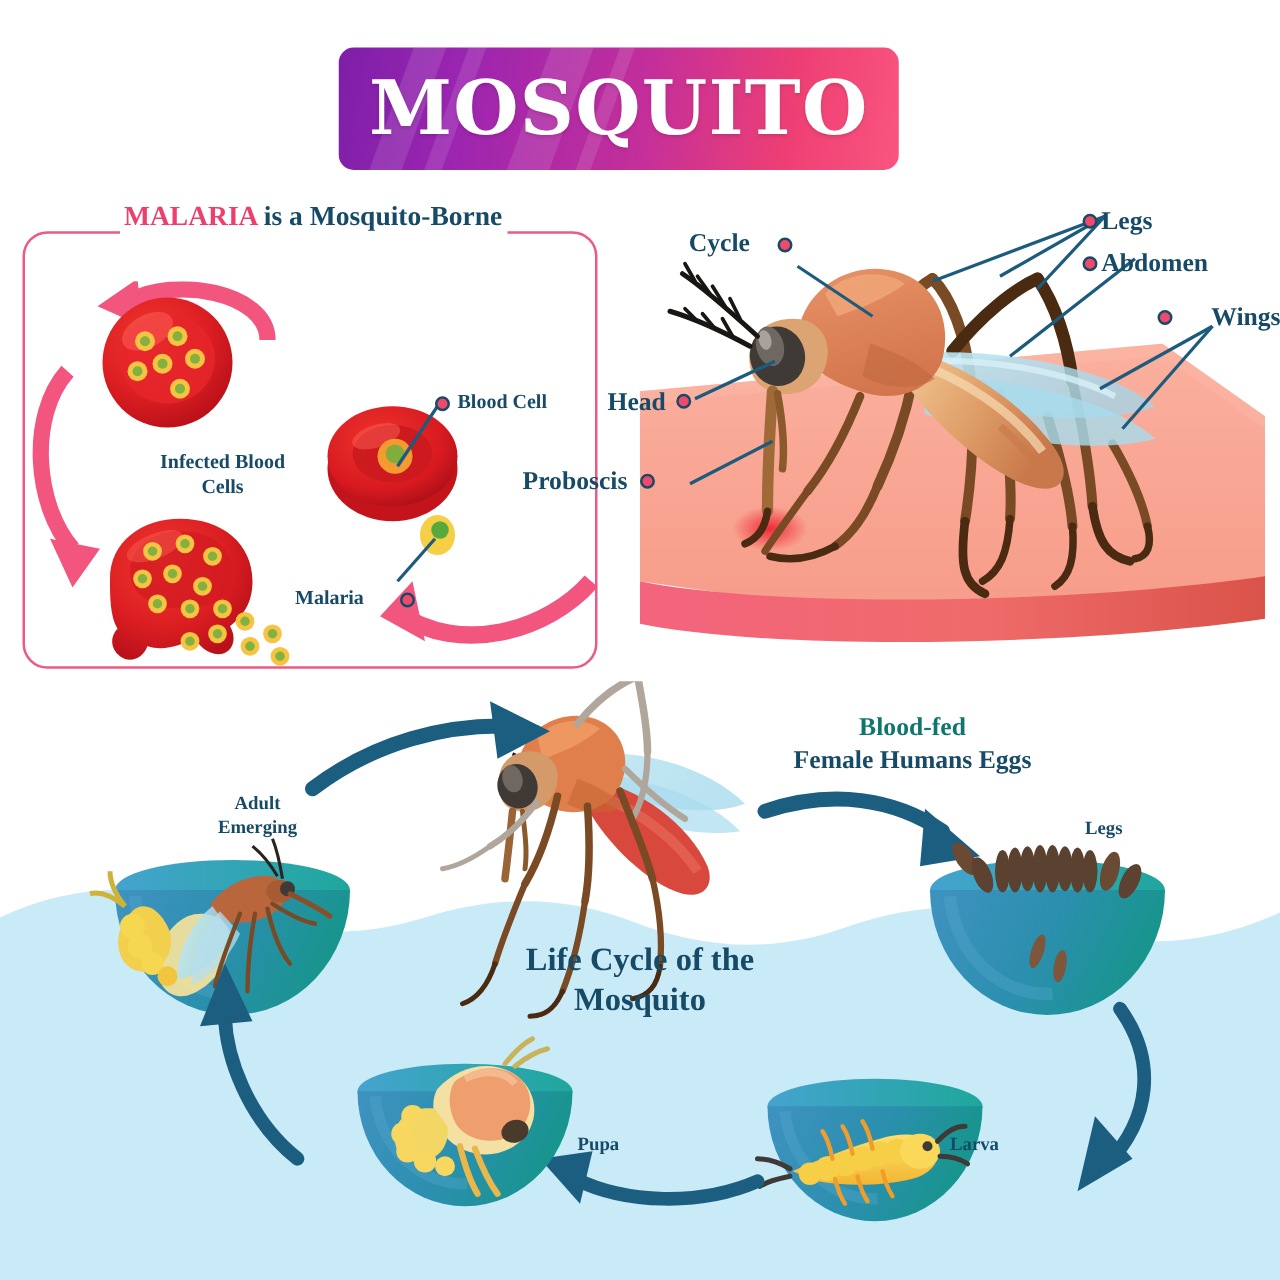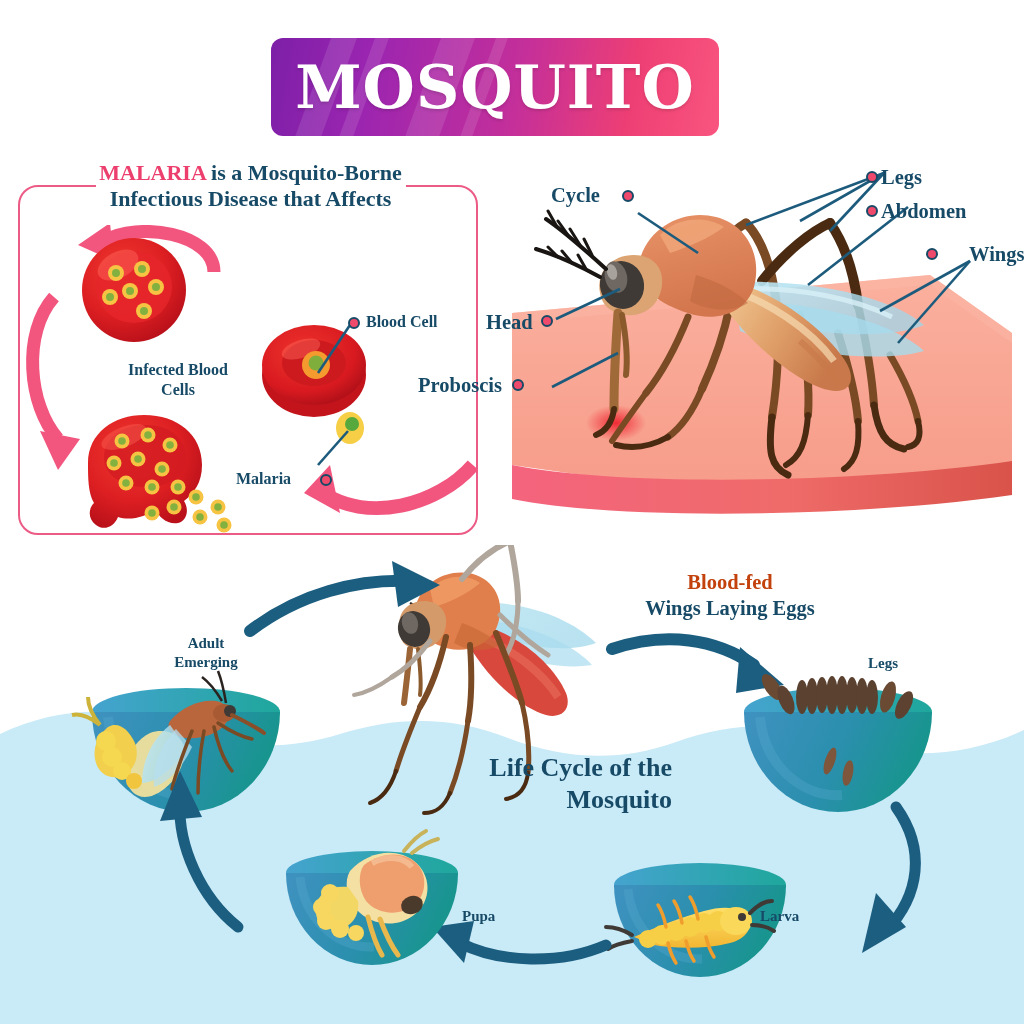--- a/index.html
+++ b/index.html
@@ -30,46 +30,46 @@
   .dot{position:absolute;width:12px;height:12px;border-radius:50%;background:#ef4a6b;
     border:2px solid #174a66;box-sizing:border-box;}
 
   
   .an-label{font-size:20.5px;font-family:"Liberation Serif",serif;white-space:nowrap;}
 
   
   #water{left:0;top:700px;width:1024px;height:324px;}
 
   .bowl-label{font-size:15px;font-family:"Liberation Serif",serif;white-space:nowrap;}
-  #lifecycle-title{left:352px;top:752px;width:320px;text-align:right;font-size:26px;
+  #lifecycle-title{left:352px;top:752px;width:320px;text-align:center;font-size:26px;
     font-family:"Liberation Serif",serif;line-height:1.22;}
   #bloodfed-label{left:600px;top:570px;width:260px;text-align:center;font-size:20.5px;
     font-family:"Liberation Serif",serif;line-height:1.25;}
-  .kw-bloodfed{color:#c2410c;}
+  .kw-bloodfed{color:#0f766e;}
 </style>
 </head>
 <body>
 
 <div id="stage">
 
   <div class="abs" id="title-banner">
     <div class="stripe" style="left:40px;width:26px;"></div>
     <div class="stripe" style="left:84px;width:14px;"></div>
     <div class="stripe" style="left:150px;width:34px;"></div>
     <div class="stripe" style="left:205px;width:12px;"></div>
     <div id="title-text">MOSQUITO</div>
   </div>
 
   <div class="abs" id="malaria-panel">
     <div id="panel-border"></div>
     <div id="panel-gap"></div>
 
     <div class="abs txt" id="malaria-heading">
       <span class="kw-malaria">MALARIA</span><span> is a Mosquito-Borne</span><br>
-      <span>Infectious Disease that Affects</span><br>
+      <br>
     </div>
 
     <svg class="abs" style="left:0;top:40px;" width="460" height="310" viewBox="0 0 460 310">
       <defs>
         <radialGradient id="rbcG" cx="38%" cy="32%" r="72%">
           <stop offset="0%" stop-color="#f0372f"></stop>
             <stop offset="60%" stop-color="#dd1f22"></stop>
           <stop offset="100%" stop-color="#b9101a"></stop>
         </radialGradient>
         <radialGradient id="rbcG2" cx="40%" cy="34%" r="70%">
@@ -523,21 +523,21 @@
           <circle cx="356" cy="388" r="8"></circle>
         </g>
         <path d="M368,372 C372,388 376,400 382,410 M380,374 C386,390 392,402 398,410" stroke="#e8b84c" stroke-width="5" fill="none" stroke-linecap="round"></path>
         <path d="M404,306 C412,296 418,290 426,286 M412,308 C422,300 430,296 438,294" stroke="#c9b35a" stroke-width="4" fill="none" stroke-linecap="round"></path>
       </g>
     </g>
   </svg>
 
   <div class="abs txt" id="bloodfed-label">
     <span class="kw-bloodfed">Blood-fed</span><br>
-    <span>Wings Laying Eggs</span>
+    <span>Female Humans Eggs</span>
   </div>
 
   <div class="abs txt bowl-label" style="left:148px;top:634px;width:116px;text-align:center;line-height:1.25;">
     <span>Adult</span><br>
     <span>Emerging</span>
   </div>
 
   <div class="abs txt bowl-label" style="left:868px;top:655px;">Legs</div>
 
   <div class="abs txt bowl-label" style="left:760px;top:908px;">Larva</div>

